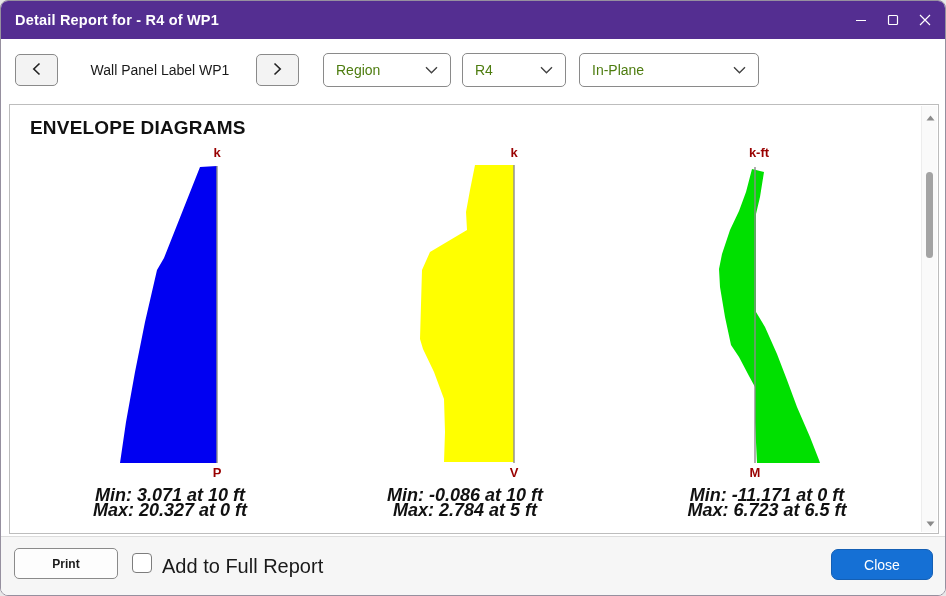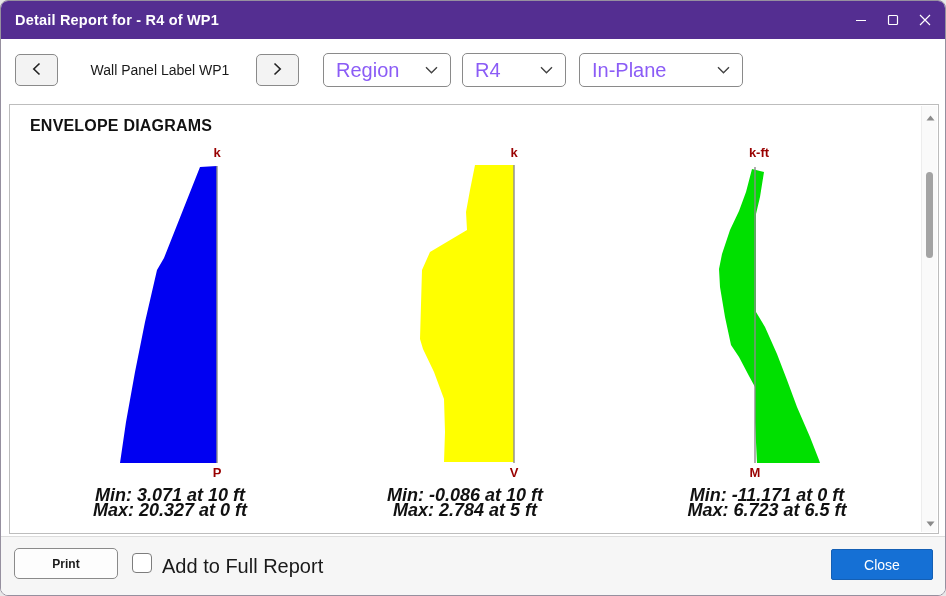--- a/index.html
+++ b/index.html
@@ -39,34 +39,34 @@
   .nav-btn.next { left: 255px; }
   .panel-label {
     position: absolute; left: 89px; top: 15px; width: 140px; height: 32px;
     line-height: 32px; text-align: center; font-size: 14px; color: #1a1a1a;
   }
   .select {
     position: absolute; top: 14px; height: 34px;
     background: #ffffff; border: 1px solid #8a8a8a; border-radius: 5px;
     display: flex; align-items: center; cursor: pointer;
   }
-  .select .sel-text { font-size: 20px; color: #8b5cf6; padding-left: 12px; flex: 1; }
+  .select .sel-text { font-size: 14px; color: #4d7c0f; padding-left: 12px; flex: 1; }
   .select .chev { padding-right: 12px; display: flex; align-items: center; }
   .select.region  { left: 322px; width: 128px; }
   .select.rgn-num { left: 461px; width: 104px; }
-  .select.plane   { left: 578px; width: 164px; }
+  .select.plane   { left: 578px; width: 180px; }
 
   
   .panel {
     position: absolute; left: 8px; top: 103px; width: 930px; height: 430px;
     background: #ffffff; border: 1px solid #bdbdbd;
   }
   .heading {
     position: absolute; left: 20px; top: 12px;
-    font-size: 16px; font-weight: 700; color: #111111; letter-spacing: .2px;
+    font-size: 19px; font-weight: 700; color: #111111; letter-spacing: .2px;
   }
   .unit-label, .axis-label {
     position: absolute; width: 44px; text-align: center;
     color: #990000; font-size: 13px; font-weight: 700;
   }
   .unit-label { top: 40px; }
   .axis-label { top: 360px; }
   .dia-svg { position: absolute; top: 55px; }
   .minmax {
     position: absolute; top: 383px; width: 200px; text-align: center;
@@ -99,21 +99,21 @@
   }
   .checkbox {
     position: absolute; left: 131px; top: 16px; width: 20px; height: 20px;
     background: #ffffff; border: 1px solid #7d7d7d; border-radius: 4px; cursor: pointer;
   }
   .checkbox-label {
     position: absolute; left: 161px; top: 18px; font-size: 20px; color: #1a1a1a;
   }
   .close-btn {
     position: absolute; left: 830px; top: 12px; width: 102px; height: 31px;
-    background: #1570d5; border: 1px solid #145fb4; border-radius: 2px;
+    background: #1570d5; border: 1px solid #145fb4; border-radius: 7px;
     font-family: "Liberation Sans", sans-serif;
     font-size: 14px; color: #ffffff; cursor: pointer;
   }
 </style>
 </head>
 <body>
 
 <div class="window">
 
   <div class="titlebar">

